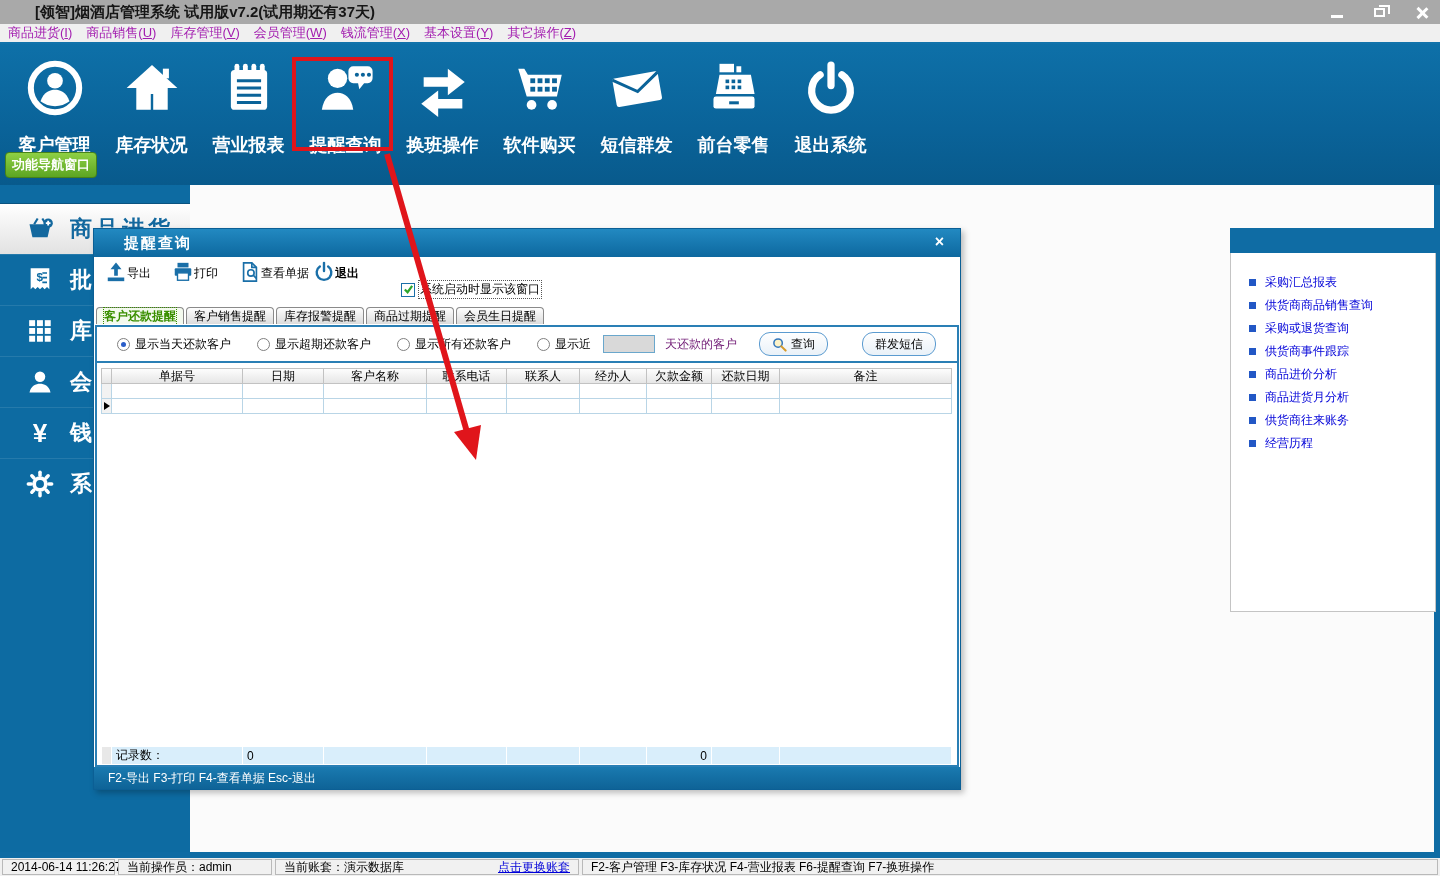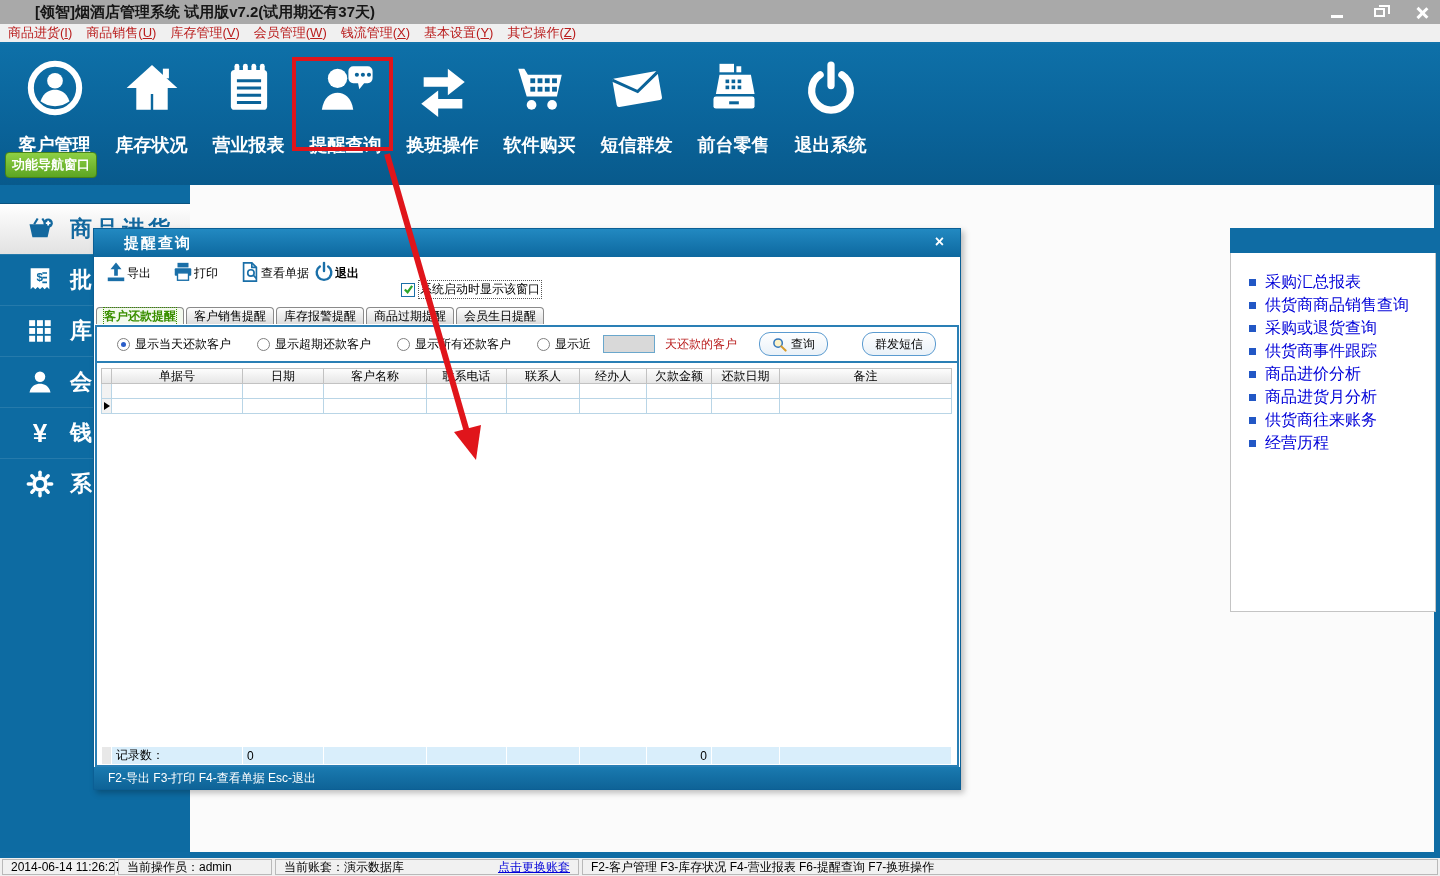--- a/index.html
+++ b/index.html
@@ -14,21 +14,21 @@
   .wc { width:22px; height:18px; display:flex; align-items:center; justify-content:center; cursor:pointer; }
   .wc-min i { display:block; width:12px; height:3px; background:#fff; margin-top:8px; }
   .wc-rest i { display:block; width:11px; height:9px; border:2px solid #fff; position:relative; }
   .wc-rest i:before { content:""; position:absolute; left:3px; top:-5px; width:9px; height:7px; border:2px solid #fff; border-bottom:none; border-left:none; }
   .wc-close i { position:relative; width:13px; height:13px; display:block; }
   .wc-close i:before,.wc-close i:after { content:""; position:absolute; left:6px; top:0; width:2.5px; height:14px; background:#fff; }
   .wc-close i:before { transform:rotate(45deg); } .wc-close i:after { transform:rotate(-45deg); }
 
   
   .menubar { height:20px; background:#f0f0f0; display:flex; align-items:center; padding-left:8px; gap:14px; border-bottom:2px solid #1273ab; }
-  .menu-item { font-size:13px; color:#b91c1c; cursor:pointer; white-space:nowrap; }
+  .menu-item { font-size:13px; color:#a21caf; cursor:pointer; white-space:nowrap; }
   .menu-item u { text-decoration:underline; }
 
   
   .toolbar { height:141px; background:linear-gradient(#0e70a8,#0a6399 60%,#085a8c); display:flex; padding-left:6px; position:relative; }
   .tb-item { width:97px; display:flex; flex-direction:column; align-items:center; padding-top:13px; cursor:pointer; }
   .tb-icon { width:62px; height:62px; display:flex; align-items:center; justify-content:center; }
   .tb-label { margin-top:14px; font-size:18px; font-weight:bold; color:#fff; white-space:nowrap; }
 
   
   .nav-tag { position:absolute; left:5px; top:152px; width:92px; height:26px; background:linear-gradient(#8ed044,#5ca522); border:1px solid #47821a; border-radius:4px; color:#fff; font-weight:bold; font-size:13px; display:flex; align-items:center; justify-content:center; z-index:5; }
@@ -44,21 +44,21 @@
   .sb-item .plus-stroke { stroke:#0d6ba2; } .sb-item.active .plus-stroke { stroke:#fff; }
 
   .mainarea { flex:1; background:#fbfbfb; border-right:6px solid #0f6ca4; position:relative; }
 
   
   .right-panel { position:absolute; left:1230px; top:43px; width:206px; height:384px; }
   .rp-header { height:25px; background:#0f6ca4; }
   .rp-body { height:359px; background:#fff; border:1px solid #c4c4c4; border-top:none; padding-top:18px; }
   .rp-link-row { display:flex; align-items:center; height:23px; padding-left:18px; cursor:pointer; }
   .rp-bullet { width:7px; height:7px; background:#2257c5; margin-right:9px; flex:none; }
-  .rp-link { color:#0000d8; font-size:16px; white-space:nowrap; }
+  .rp-link { color:#0000d8; font-size:12px; white-space:nowrap; }
 
   
   .dialog { position:absolute; left:93px; top:43px; width:868px; height:562px; background:#fff; border:1px solid #0b5f95; box-shadow:3px 3px 6px rgba(0,0,0,.25); display:flex; flex-direction:column; }
   .dlg-titlebar { height:28px; background:linear-gradient(#2289c1,#0d689f); display:flex; align-items:center; position:relative; flex:none; }
   .dlg-title { margin-left:30px; color:#fff; font-size:15px; font-weight:bold; letter-spacing:2px; }
   .dlg-close { position:absolute; right:16px; top:5px; color:#fff; font-size:16px; font-weight:bold; cursor:pointer; line-height:1; }
   .dlg-toolbar { height:50px; background:#fff; position:relative; flex:none; }
   .dtb-item { position:absolute; top:4px; width:76px; display:flex; align-items:center; cursor:pointer; }
   .dtb-item .dtb-label { font-size:12px; color:#000; margin-top:2px; white-space:nowrap; }
   .dlg-check { position:absolute; left:307px; top:24px; display:flex; align-items:center; gap:4px; cursor:pointer; }
@@ -67,21 +67,21 @@
   .dlg-tabs { height:18px; display:flex; padding-left:2px; gap:2px; flex:none; }
   .dtab { height:17px; padding:0 7px; border:1px solid #8a8a8a; border-bottom:none; border-radius:4px 4px 0 0; background:linear-gradient(#fefefe,#dcdcdc); font-size:12px; display:flex; align-items:center; cursor:pointer; white-space:nowrap; }
   .dtab.active { background:#f4faee; font-weight:bold; color:#3a8f00; }
   .dtab.active span { outline:1px dotted #3a8f00; }
   .dlg-content { flex:1; border:2px solid #2a7fb5; margin:0 1px; background:#fff; display:flex; flex-direction:column; overflow:hidden; }
   .filter-row { height:36px; border-bottom:2px solid #2a7fb5; display:flex; align-items:center; padding-left:20px; gap:8px; flex:none; }
   .radio-opt { display:flex; align-items:center; gap:5px; margin-right:18px; cursor:pointer; white-space:nowrap; }
   .radio-circ { width:13px; height:13px; border-radius:50%; border:1px solid #808080; background:#fff; position:relative; flex:none; }
   .radio-opt.selected .radio-circ:after { content:""; position:absolute; left:3px; top:3px; width:5px; height:5px; border-radius:50%; background:#2a5dc8; }
   .days-input { width:52px; height:18px; background:#d9d9d9; border:1px solid #6aa7cc; margin-right:2px; }
-  .days-suffix { color:#b91c1c; margin-right:14px; white-space:nowrap; }
+  .days-suffix { color:#701a75; margin-right:14px; white-space:nowrap; }
   .pill-btn { height:24px; border:1px solid #5b9bd0; border-radius:11px; background:linear-gradient(#ffffff,#e9f1f8); display:flex; align-items:center; padding:0 12px; gap:4px; font-size:12px; cursor:pointer; white-space:nowrap; }
   .pill-btn + .pill-btn { margin-left:26px; }
 
   .grid { margin:5px 0 0 4px; width:851px; flex:none;text-align:center; }
   .grid-row { display:flex; }
   .gc { border-right:1px solid #b9d5e6; border-bottom:1px solid #b9d5e6; display:flex; align-items:center; justify-content:center; overflow:hidden; }
   .grid-head .gc { height:16px; background:linear-gradient(#fdfdfd,#e6e6e6); border:1px solid #c2c2c2; border-left:none; font-size:12px; }
   .grid-head .gc:first-child { border-left:1px solid #c2c2c2; }
   .grid-body .gc { height:15px; background:#fff; }
   .grid-body .gc:first-child { border-left:1px solid #b9d5e6; background:#f2f2f2; }

